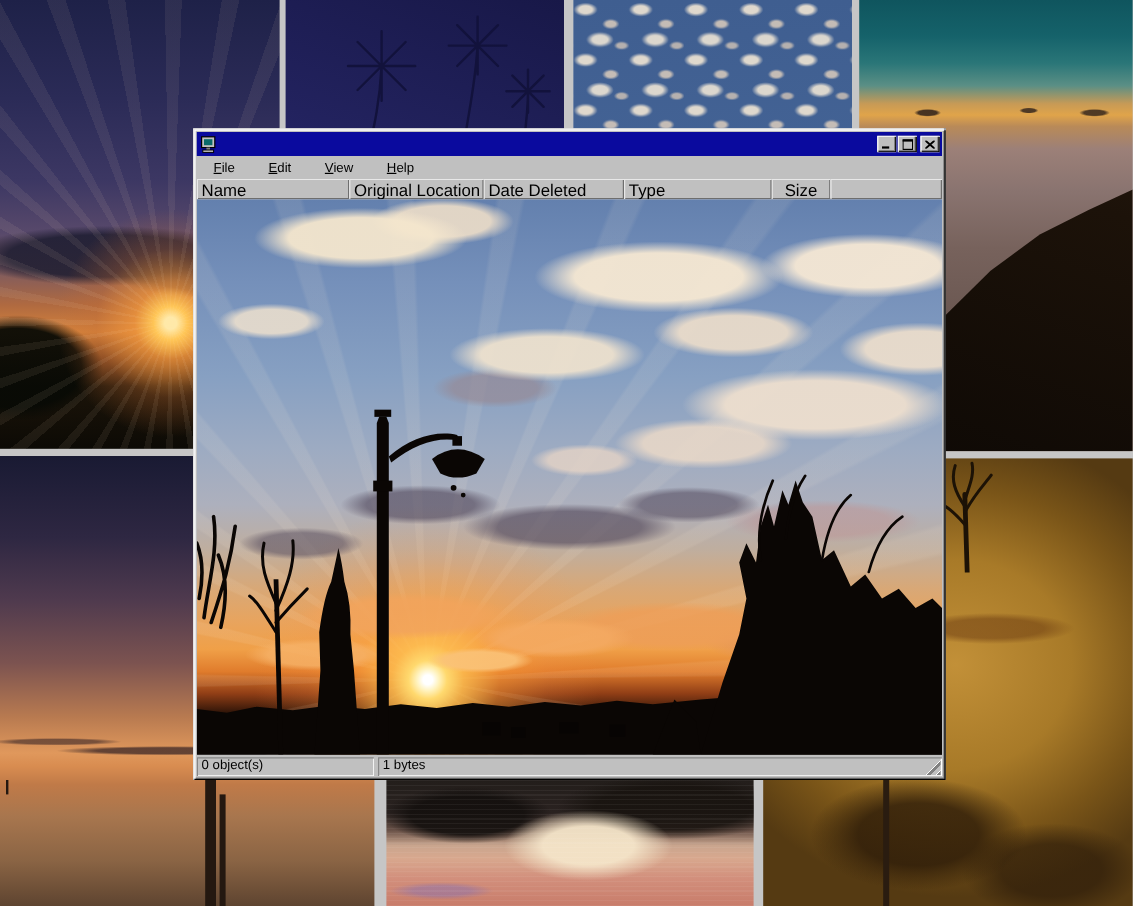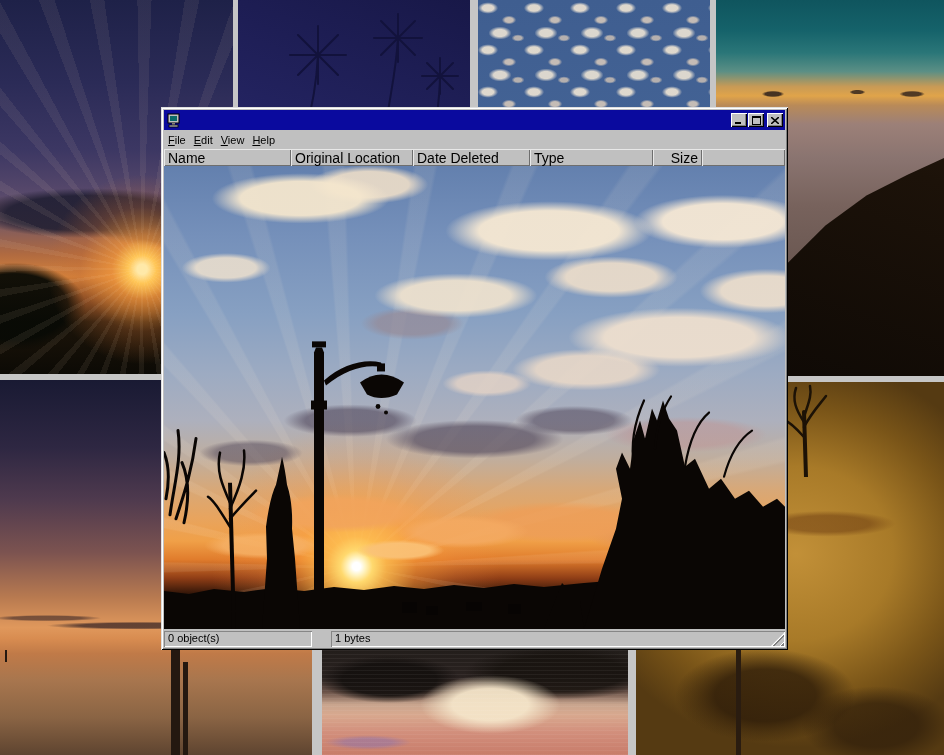--- a/index.html
+++ b/index.html
@@ -76,28 +76,28 @@
   .titlebar { height:20px; background:#0a0a9e; display:flex; align-items:center; padding:0 2px; flex:0 0 auto; }
   .titlebar .app-ic { width:16px; height:15px; margin-right:3px; flex:0 0 auto; }
   .title-text { color:#fff; font-size:11px; font-weight:bold; flex:1 1 auto; }
   .tbtns { display:flex; gap:0; flex:0 0 auto; }
   .tbtn { width:16px; height:14px; background:#c0c0c0; margin-left:1px;
     box-shadow: inset 1px 1px 0 #fff, inset -1px -1px 0 #000, inset -2px -2px 0 #808080;
     display:flex; align-items:center; justify-content:center; }
   .tbtn.close { margin-left:3px; }
 
   .menubar { height:19px; display:flex; align-items:center; padding:1px 0; flex:0 0 auto; }
-  .menu-item { font-size:11px; color:#000; padding:2px 4px; }
+  .menu-item { font-size:11px; color:#000; padding:2px 14px; }
   .u { text-decoration:underline; }
 
   .headerrow { height:17px; display:flex; flex:0 0 auto; }
   .hcell { background:#c0c0c0; font-size:14px; color:#000; padding:1px 4px 0 4px; overflow:hidden; white-space:nowrap;
     box-shadow: inset 1px 1px 0 #e8e8e8, inset -1px -1px 0 #6e6e6e; }
-  .hcell.c0{width:127px;} .hcell.c1{width:122px;} .hcell.c2{width:117px;}
-  .hcell.c3{width:123px;} .hcell.c4{width:49px; text-align:right;} .hcell.c5{flex:1;}
+  .hcell.c0{width:127px;} .hcell.c1{width:112px;} .hcell.c2{width:117px;}
+  .hcell.c3{width:123px;} .hcell.c4{width:49px; text-align:center;} .hcell.c5{flex:1;}
 
   .content { position:relative; flex:1 1 auto; overflow:hidden; }
   .layer { position:absolute; inset:0; }
   .sky-base { background:linear-gradient(180deg,#6380ae 0%,#7590ba 15%,#87a0c2 32%,#9dabc2 45%,#adb0bd 55%,#bfae9f 63%,#d8a877 70%,#e8a45e 76%,#f0a048 81%,#e07c2c 85%,#903e16 89%,#2e1408 92.5%,#140a05 96%,#0a0503 100%); }
   .sky-rays { background:repeating-conic-gradient(from -62deg at 31% 86.5%, rgba(255,242,222,0) 0 5deg, rgba(255,240,218,.11) 5.5deg 8deg, rgba(255,242,222,0) 8.5deg 13deg); opacity:.85; }
   .sky-sun { background:radial-gradient(circle at 31% 86.5%, #ffffff 0 4px, #fff3c0 9px, #ffd96e 16px, rgba(255,190,80,.85) 30px, rgba(255,160,60,.45) 60px, rgba(250,150,70,.18) 100px, rgba(0,0,0,0) 145px); }
   .sky-clouds { background-image:
       radial-gradient(ellipse 120px 34px at 22% 7%,  rgba(244,230,205,.95) 0 50%, rgba(0,0,0,0) 74%),
       radial-gradient(ellipse 80px 26px  at 33% 4%,  rgba(238,222,200,.9) 0 50%, rgba(0,0,0,0) 74%),
       radial-gradient(ellipse 60px 20px  at 10% 22%, rgba(240,226,206,.85) 0 50%, rgba(0,0,0,0) 74%),
@@ -116,21 +116,21 @@
       radial-gradient(ellipse 70px 18px  at 14% 62%, rgba(78,68,88,.5) 0 50%, rgba(0,0,0,0) 74%),
       radial-gradient(ellipse 110px 24px at 84% 58%, rgba(190,150,150,.55) 0 50%, rgba(0,0,0,0) 74%),
       radial-gradient(ellipse 120px 26px at 28% 75%, rgba(242,164,92,.85) 0 50%, rgba(0,0,0,0) 74%),
       radial-gradient(ellipse 90px 22px  at 48% 79%, rgba(244,170,98,.85) 0 50%, rgba(0,0,0,0) 74%),
       radial-gradient(ellipse 130px 28px at 64% 77%, rgba(238,158,88,.8) 0 50%, rgba(0,0,0,0) 74%),
       radial-gradient(ellipse 80px 18px  at 16% 82%, rgba(246,178,104,.8) 0 50%, rgba(0,0,0,0) 74%),
       radial-gradient(ellipse 100px 22px at 80% 80%, rgba(230,150,86,.75) 0 50%, rgba(0,0,0,0) 74%),
       radial-gradient(ellipse 60px 14px  at 38% 83%, rgba(250,194,120,.9) 0 50%, rgba(0,0,0,0) 74%); }
   .sil { position:absolute; inset:0; width:100%; height:100%; }
 
-  .statusbar { margin-top:2px; height:16px; display:flex; gap:19px; flex:0 0 auto; position:relative;justify-content:space-between; }
+  .statusbar { margin-top:2px; height:16px; display:flex; gap:3px; flex:0 0 auto; position:relative;justify-content:space-between; }
   .spanel { background:#c0c0c0; font-size:11px; color:#000; padding:1px 4px 0 4px;
     box-shadow: inset 1px 1px 0 #868686, inset -1px -1px 0 #fff; white-space:nowrap; overflow:hidden; }
   .spanel.p1 { width:148px; } .spanel.p2 { flex:1; }
   .grip { position:absolute; right:1px; bottom:1px; width:13px; height:13px;
     background:repeating-linear-gradient(135deg, rgba(0,0,0,0) 0 3px, #fff 3px 4px, #808080 4px 6px);
     clip-path:polygon(100% 0, 100% 100%, 0 100%); }
 </style>
 </head>
 <body>
 

